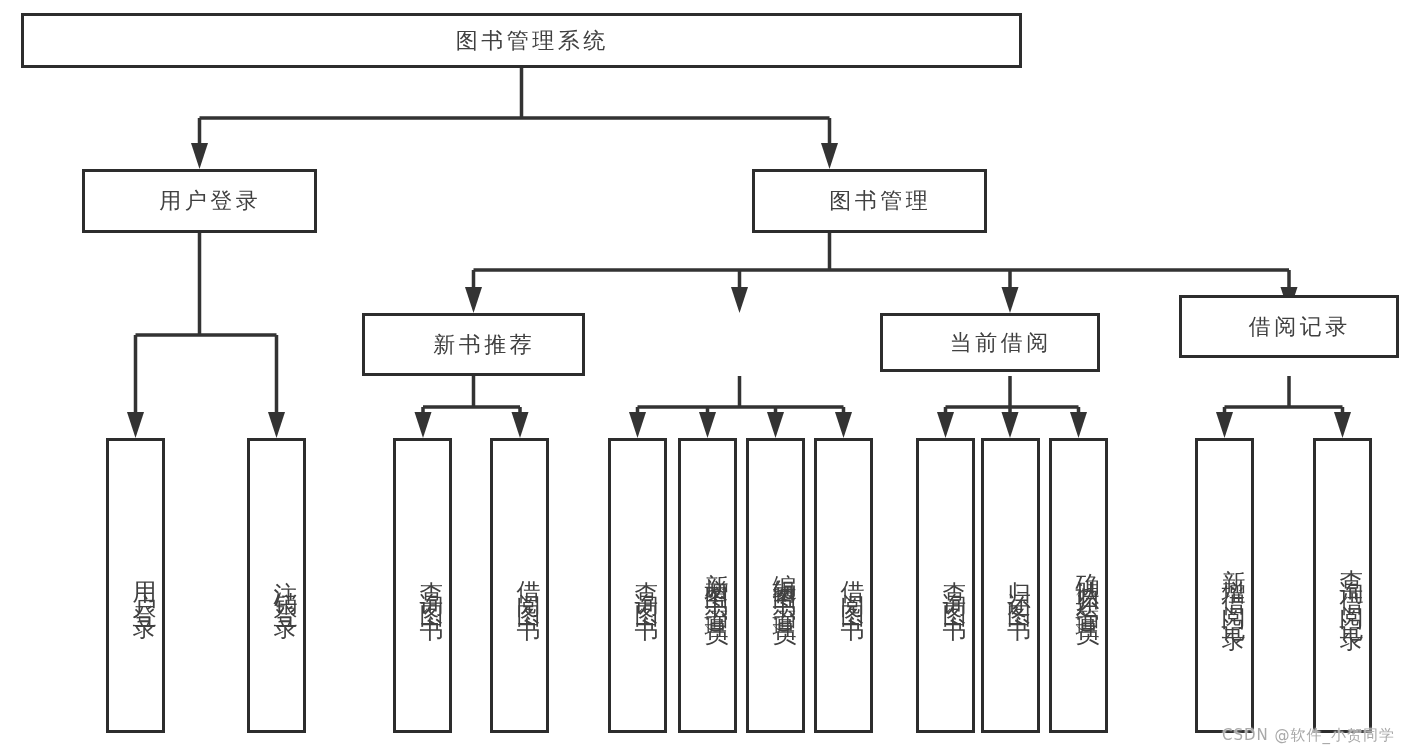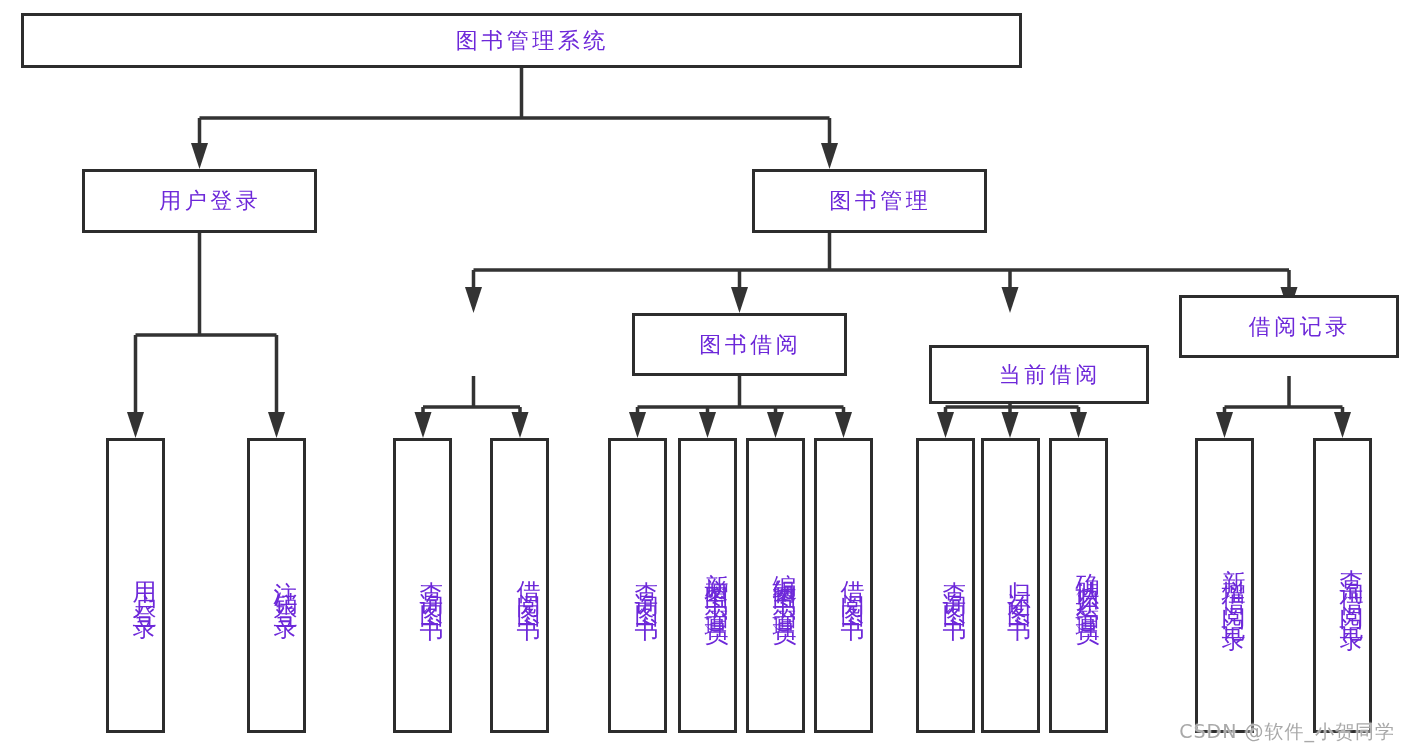--- a/index.html
+++ b/index.html
@@ -6,33 +6,33 @@
   .canvas {
     position:relative; width:1405px; height:747px;
     background:#ffffff; overflow:hidden;
     font-family:"DejaVu Sans", sans-serif;
   }
   .lines { position:absolute; left:0; top:0; width:1405px; height:747px; pointer-events:none; }
   .node {
     position:absolute; box-sizing:border-box;
     border:3px solid #2d2d2d; background:#ffffff;
     display:flex; align-items:center; justify-content:center;
-    color:#6d28d9;
+    color:#404040;
     padding-left:18px;
   }
   .h-node { font-size:22px; letter-spacing:3.5px; text-indent:3.5px; white-space:nowrap; }
   .v-node span {
     writing-mode:vertical-rl; text-orientation:mixed;
     font-size:24px; letter-spacing:12px; line-height:1;
     display:block;
   }
   .v-node.tight span { letter-spacing:7px; }
   .watermark {
     position:absolute; right:10px; bottom:2px;
-    font-size:19px; letter-spacing:1px; color:#a9a9a9;
+    font-size:15px; letter-spacing:1px; color:#a9a9a9;
     text-shadow:0 0 2px #ffffff, 0 0 2px #ffffff;
     white-space:nowrap; z-index:5;
   }
 </style>
 </head>
 <body>
 
 <div class="canvas">
 
   <svg class="lines" viewBox="0 0 1405 747" xmlns="http://www.w3.org/2000/svg">
@@ -82,24 +82,24 @@
     <span>图书管理系统</span>
   </div>
 
   <div class="node h-node" style="left:82px; top:169px; width:235px; height:64px;">
     <span>用户登录</span>
   </div>
   <div class="node h-node" style="left:752px; top:169px; width:235px; height:64px;">
     <span>图书管理</span>
   </div>
 
-  <div class="node h-node" style="left:632px; top:313px; width:215px; height:63px;">
-    <span>图书借阅</span>
+  <div class="node h-node" style="left:362px; top:313px; width:223px; height:63px;">
+    <span>新书推荐</span>
   </div>
-  <div class="node h-node" style="left:929px; top:313px; width:220px; height:59px;margin-top:32px;">
+  <div class="node h-node" style="left:880px; top:313px; width:220px; height:59px;">
     <span>当前借阅</span>
   </div>
   <div class="node h-node" style="left:1179px; top:295px; width:220px; height:63px;">
     <span>借阅记录</span>
   </div>
 
   <div class="node v-node" style="left:106px; top:438px; width:59px; height:295px;">
     <span>用户登录</span>
   </div>
   <div class="node v-node" style="left:247px; top:438px; width:59px; height:295px;">

